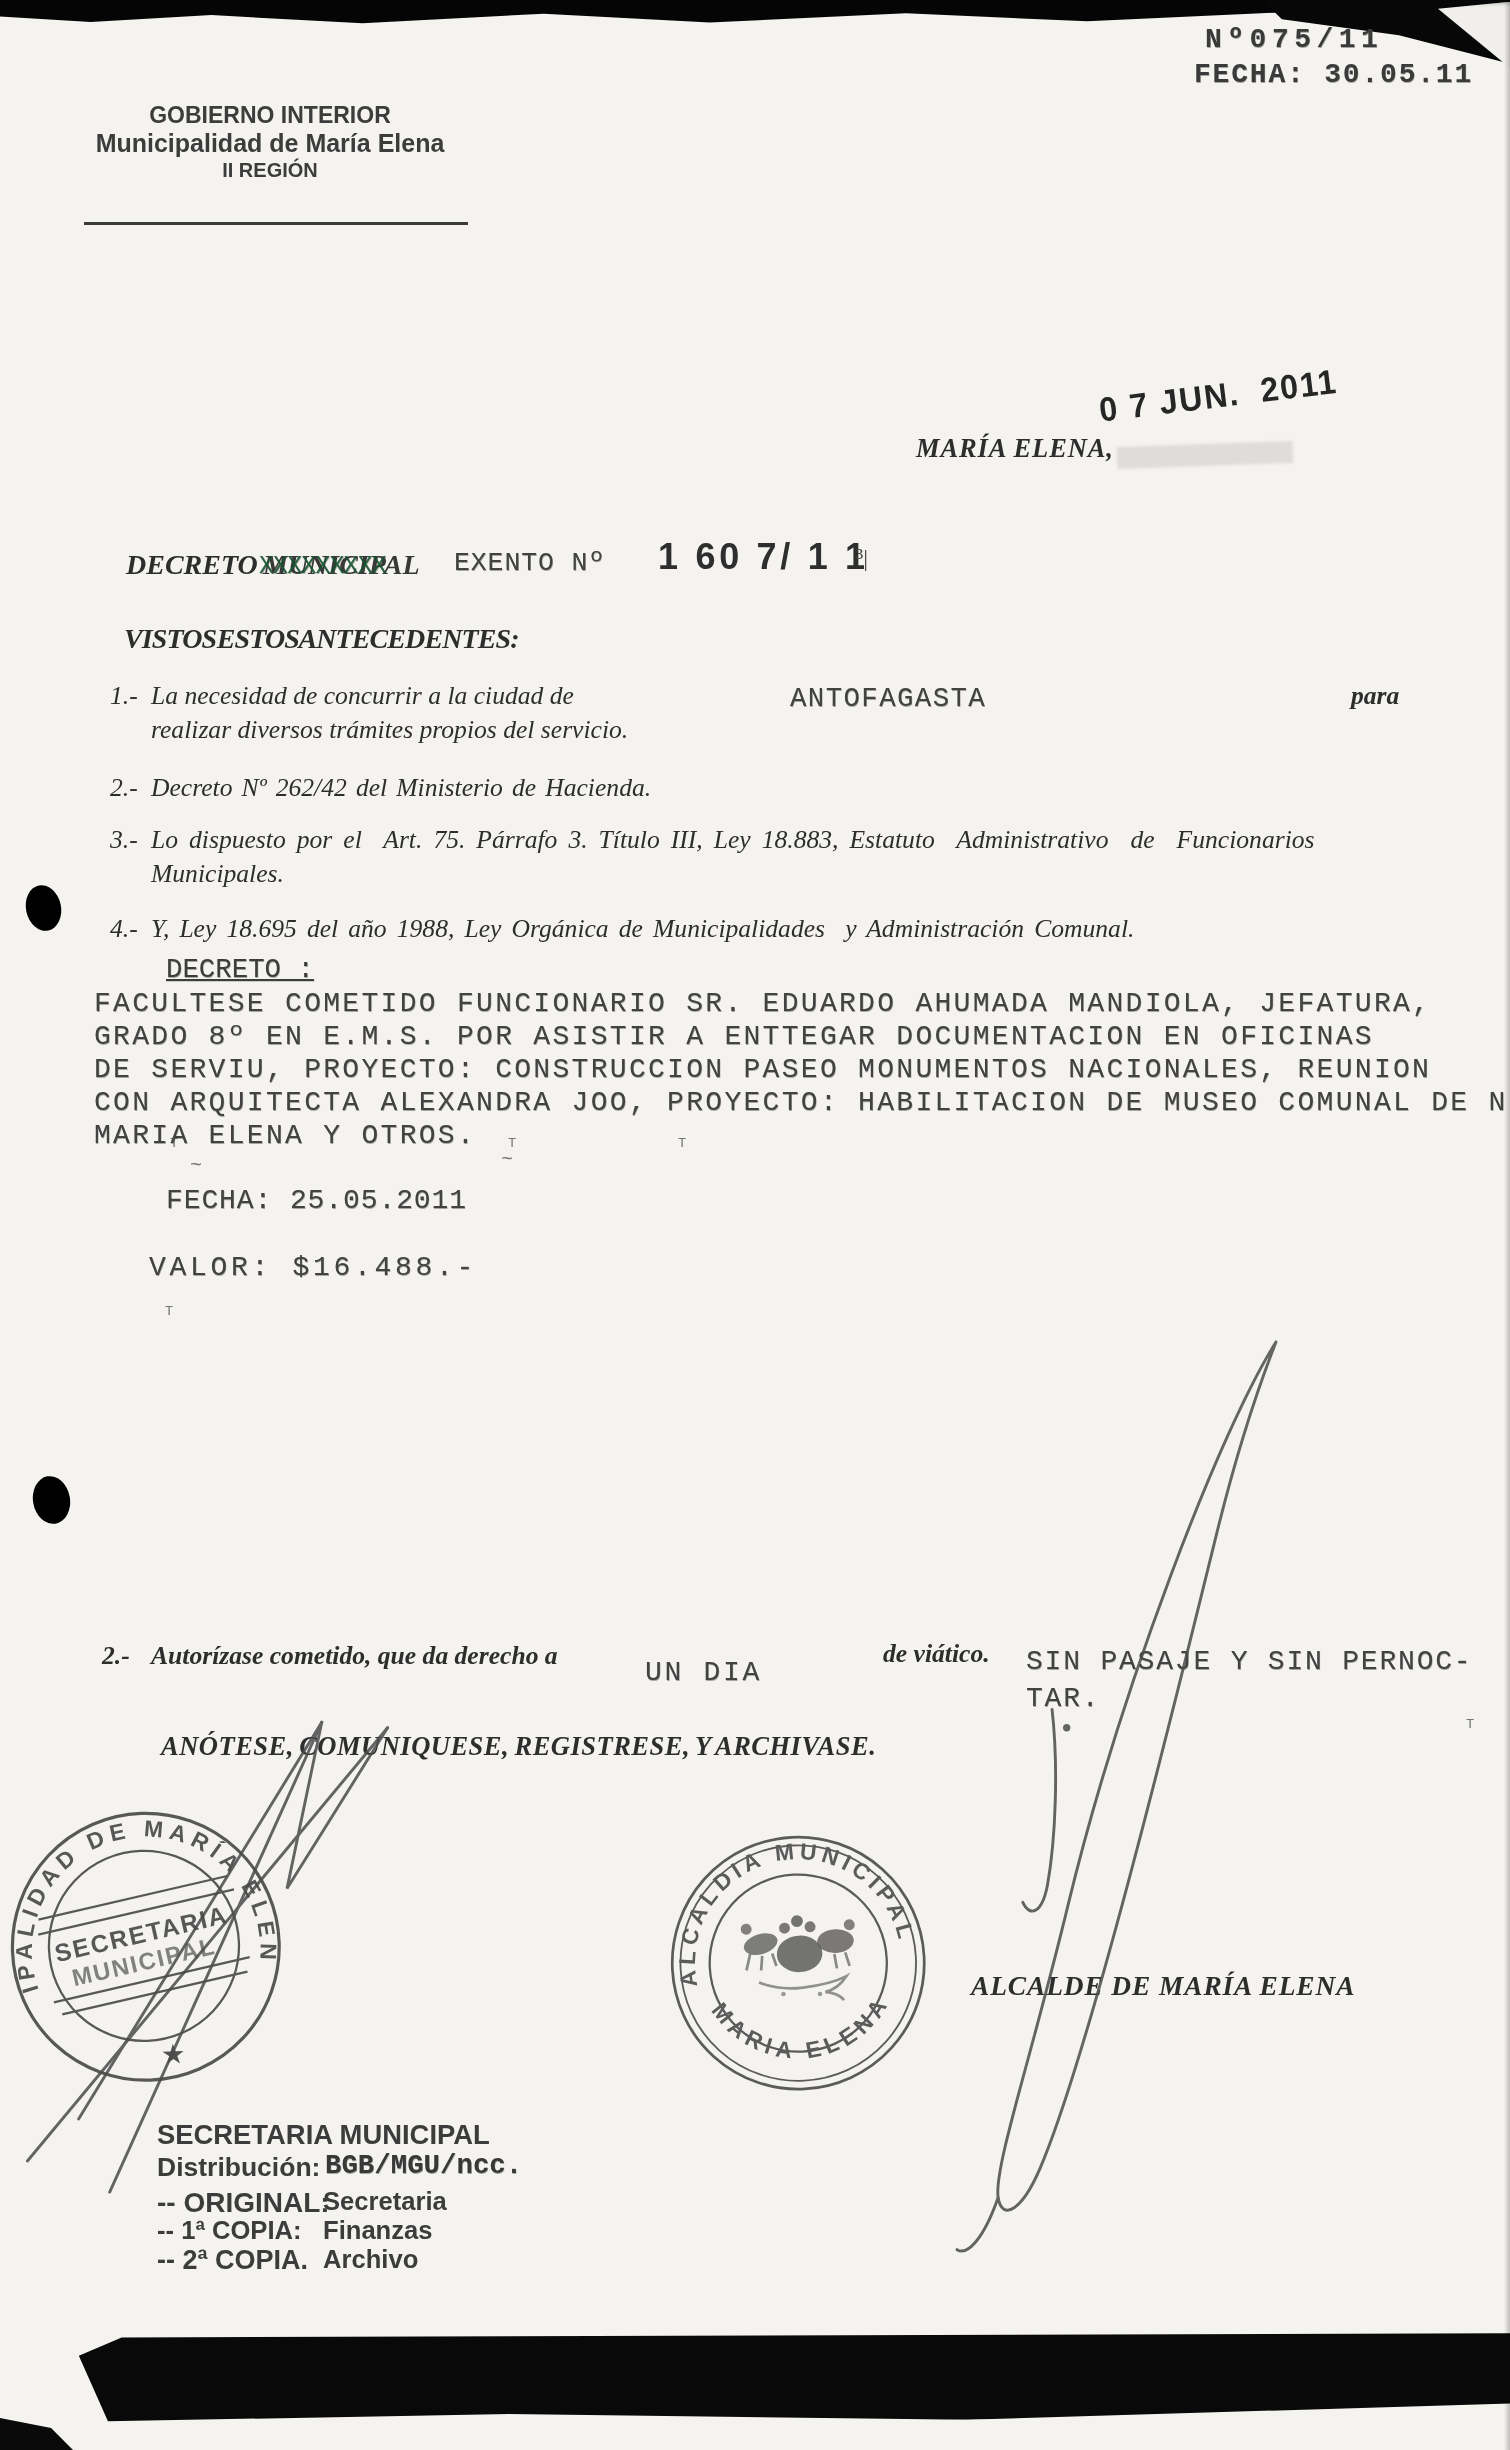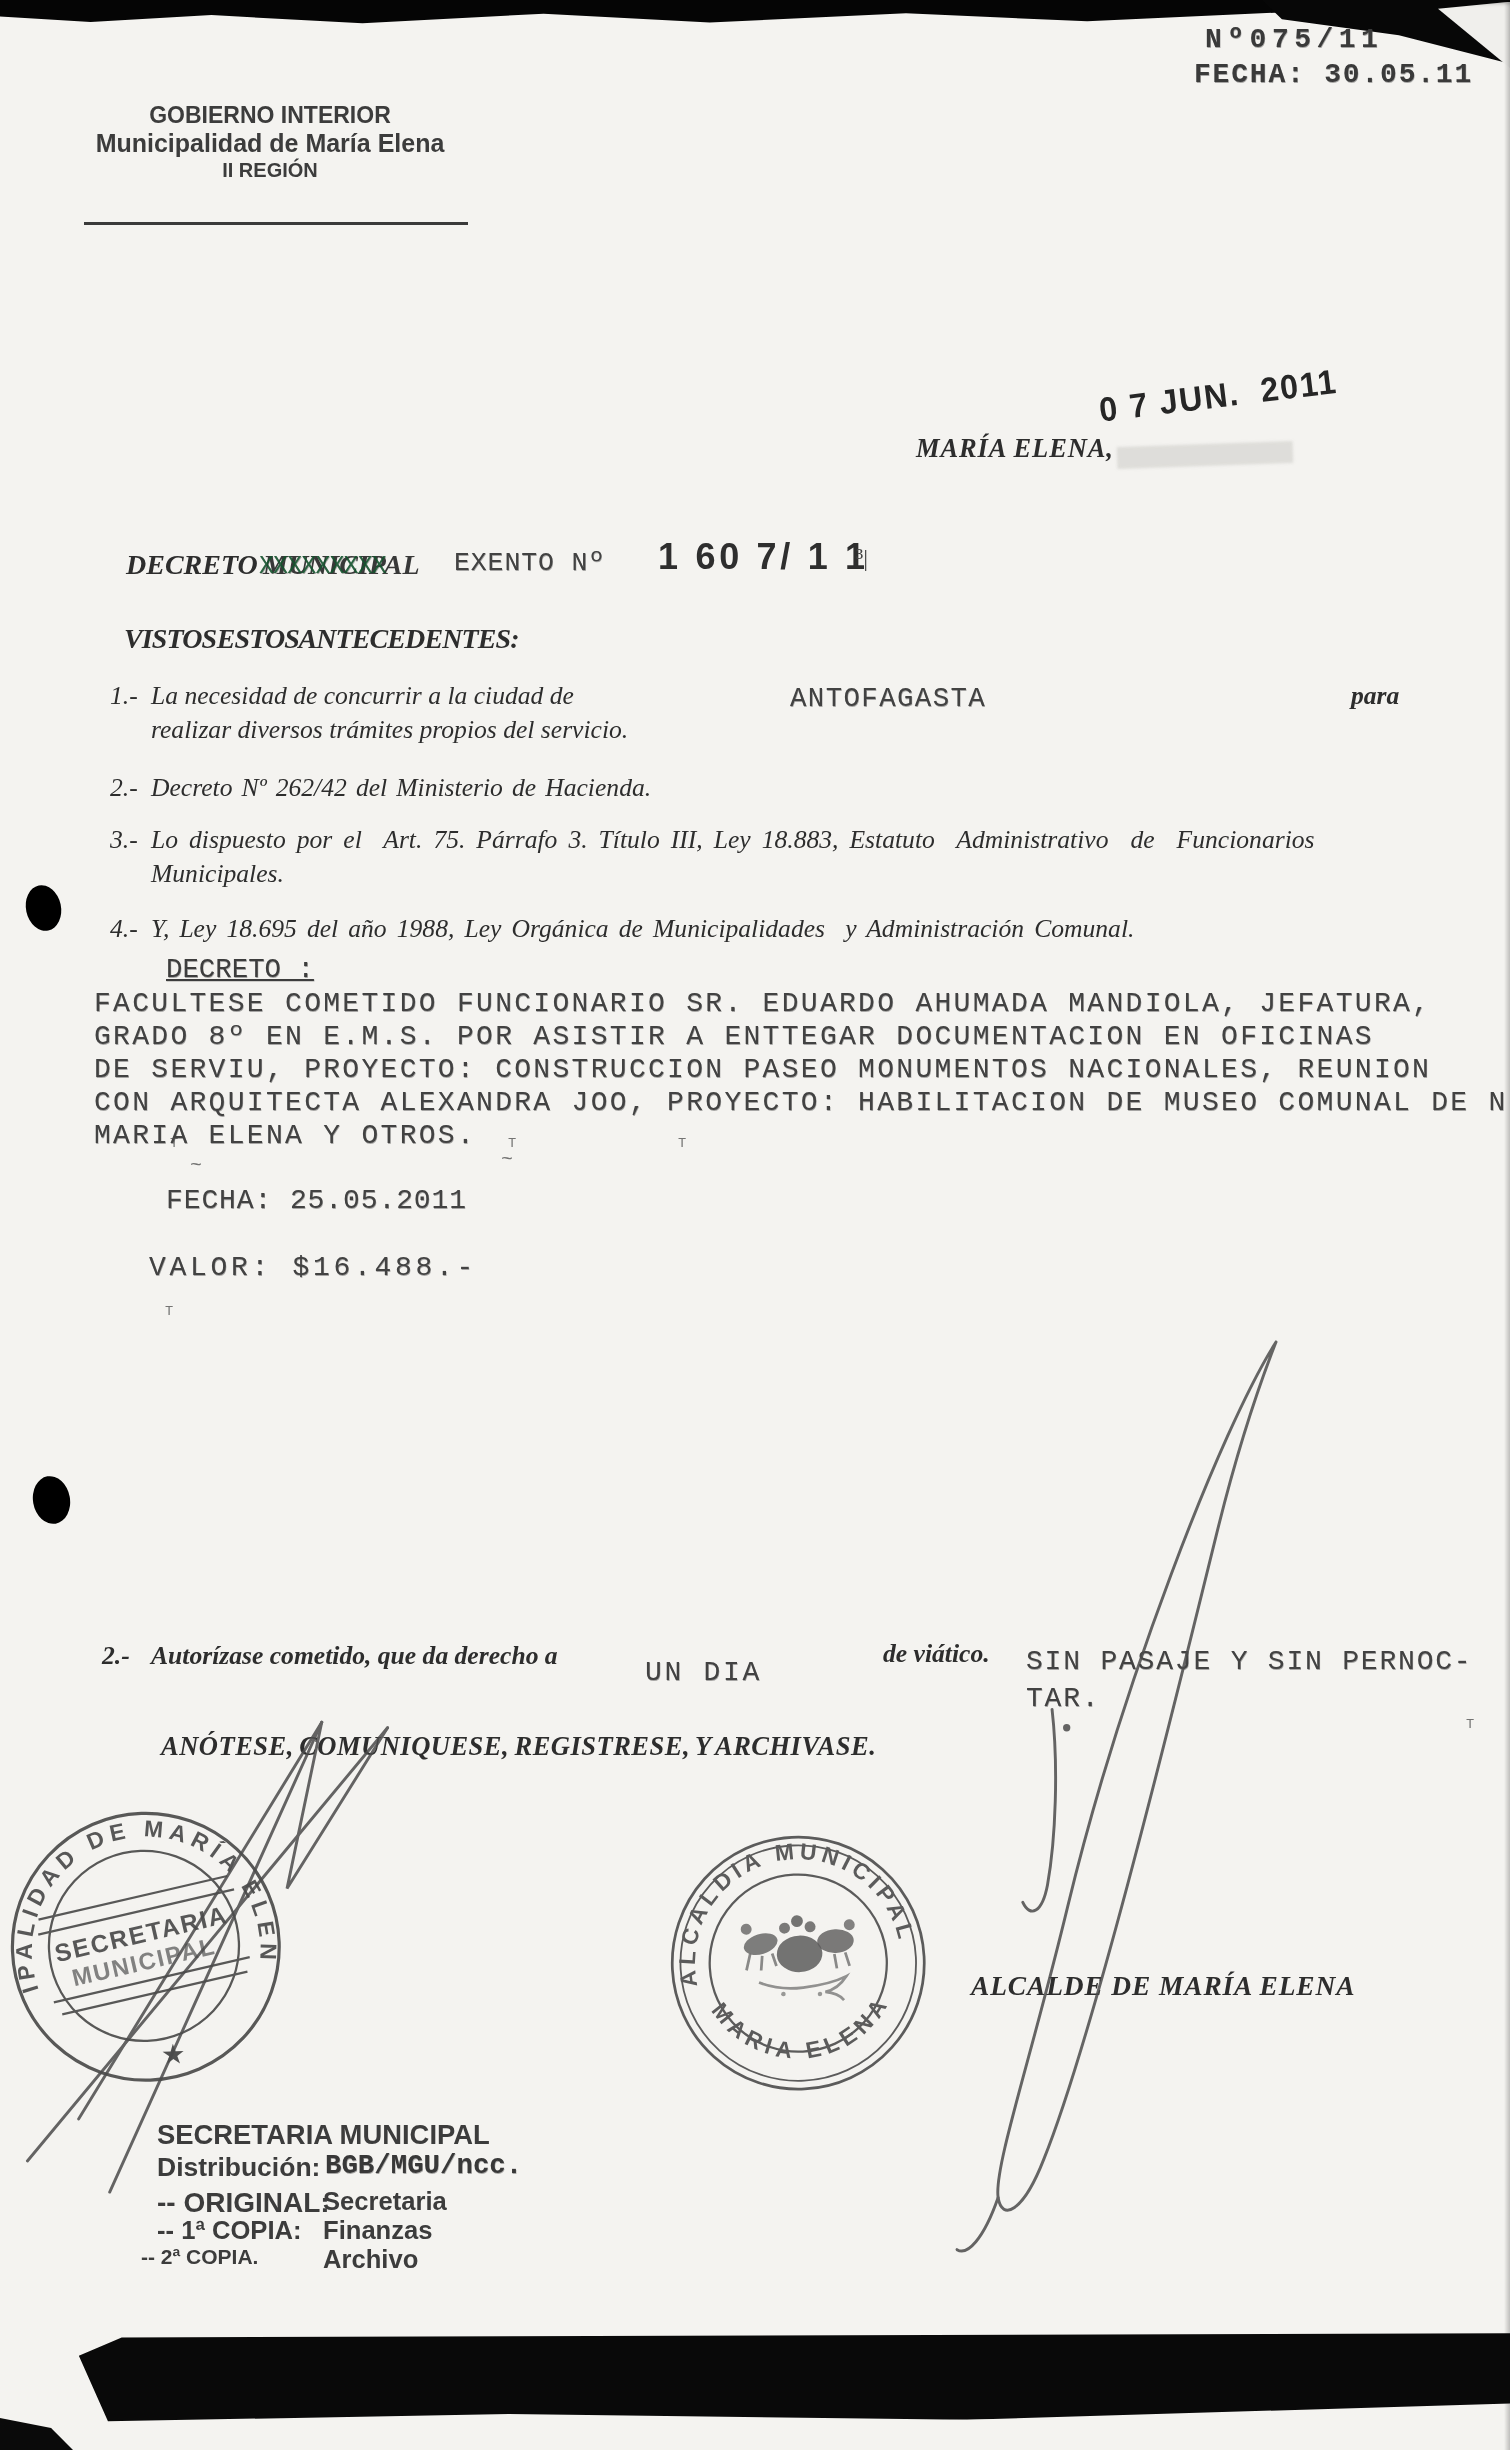--- a/index.html
+++ b/index.html
@@ -178,21 +178,21 @@
 
 <div>
   <div class="abs sans bold" style="left:157px;top:2119px;font-size:27.4px;">SECRETARIA MUNICIPAL</div>
   <div class="abs sans bold" style="left:157px;top:2152px;font-size:26.5px;">Distribución:</div>
   <div class="abs tw bold" style="left:325px;top:2150px;font-size:27.4px;color:#383838;">BGB/MGU/ncc.</div>
 
   <div class="abs sans bold" style="left:157px;top:2187px;font-size:28px;">-- ORIGINAL:</div>
   <div class="abs sans bold" style="left:323px;top:2187px;font-size:25.6px;">Secretaria</div>
   <div class="abs sans bold" style="left:157px;top:2216px;font-size:25.6px;">-- 1ª COPIA:</div>
   <div class="abs sans bold" style="left:323px;top:2216px;font-size:25.6px;">Finanzas</div>
-  <div class="abs sans bold" style="left:141px;top:2245px;font-size:21px;">-- 2ª COPIA.</div>
+  <div class="abs sans bold" style="left:157px;top:2245px;font-size:27px;">-- 2ª COPIA.</div>
   <div class="abs sans bold" style="left:323px;top:2245px;font-size:25.6px;">Archivo</div>
 </div>
 
 <svg class="abs" style="left:0;top:0;pointer-events:none;" width="1510" height="2450" viewBox="0 0 1652 2680">
   <g fill="none" stroke="#4b4b4b" stroke-width="3.2" stroke-linecap="round" opacity=".85">
     <path d="M 1396,1468 C 1336,1562 1226,1846 1168,2086 C 1128,2252 1087,2372 1092,2404 C 1096,2430 1119,2421 1142,2362 C 1192,2238 1272,1918 1331,1678 C 1361,1556 1386,1494 1396,1468"></path>
     <path d="M 1092,2404 C 1076,2450 1058,2468 1047,2461"></path>
     <path d="M 1151,1870 C 1158,1932 1155,2012 1146,2062 C 1140,2093 1127,2098 1119,2081"></path>
     <circle cx="1167" cy="1890" r="4" fill="#4b4b4b" stroke="none"></circle>
     <path d="M 86,2318 L 352,1884"></path>

